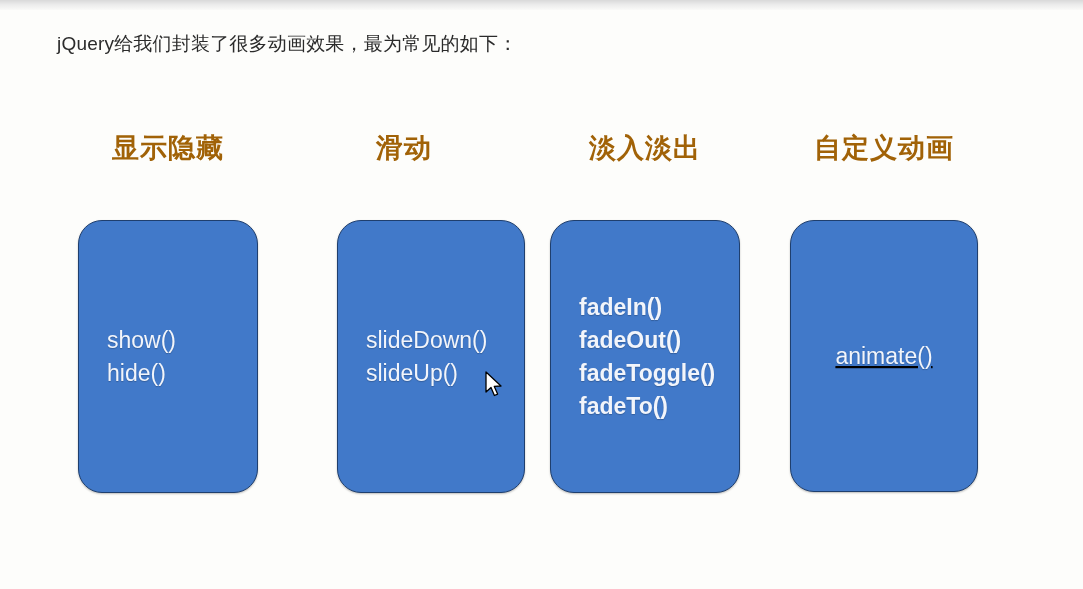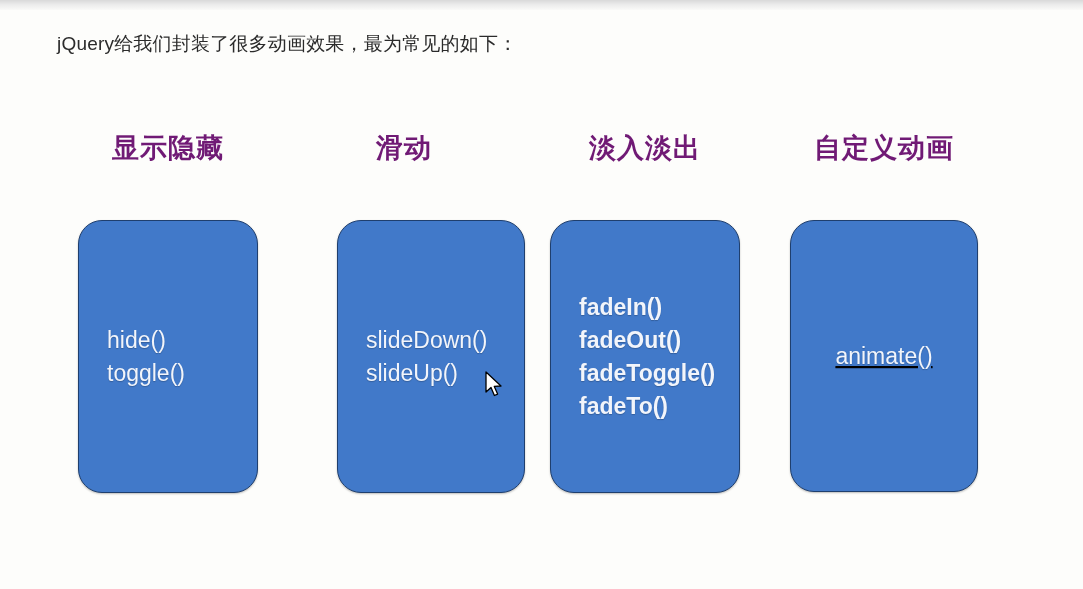--- a/index.html
+++ b/index.html
@@ -54,21 +54,21 @@
   }
 
   .col-heading {
     position: absolute;
     top: 0;
     left: 0;
     width: 100%;
     text-align: center;
     font-size: 27px;
     font-weight: bold;
-    color: #701a75;
+    color: #a16207;
     letter-spacing: 1px;
     white-space: nowrap;
   }
 
   .card {
     position: absolute;
     top: 90px;
     left: 0;
     background: #4179c9;
     border: 1px solid #1f3f6e;
@@ -129,22 +129,22 @@
 <div id="top-shade"></div>
 
 <div id="slide">
 
   <div id="intro-text">jQuery给我们封装了很多动画效果，最为常见的如下：</div>
 
   <div class="column" id="col-0">
     <div class="col-heading">显示隐藏</div>
     <div class="card">
       <div class="card-methods">
+        <div class="method-line">show()</div>
         <div class="method-line">hide()</div>
-        <div class="method-line">toggle()</div>
       </div>
     </div>
   </div>
 
   <div class="column" id="col-1">
     <div class="col-heading">滑动</div>
     <div class="card">
       <div class="card-methods">
         <div class="method-line">slideDown()</div>
         <div class="method-line">slideUp()</div>

